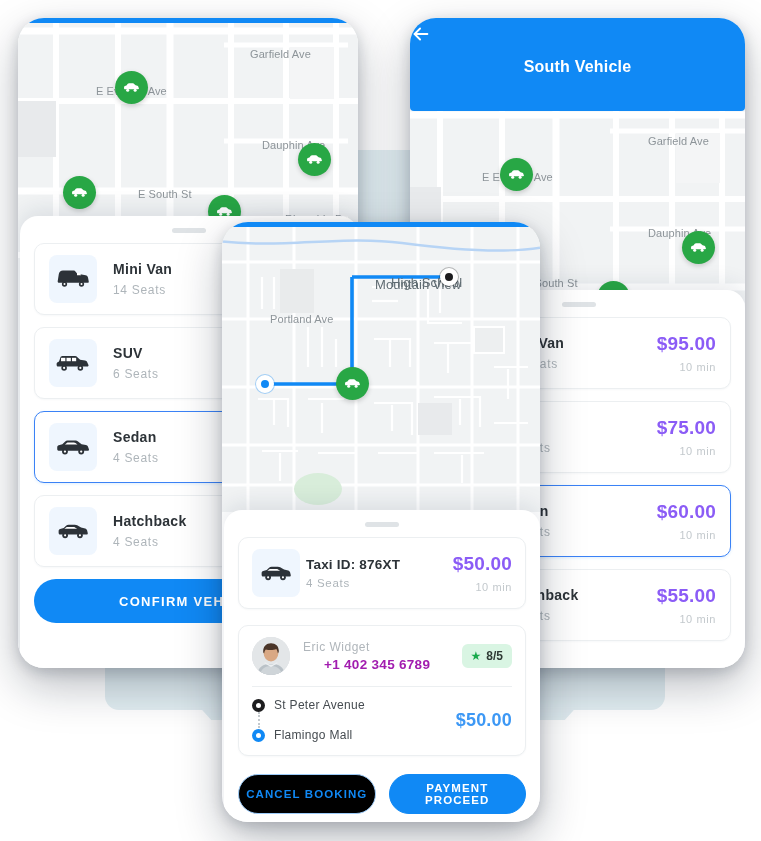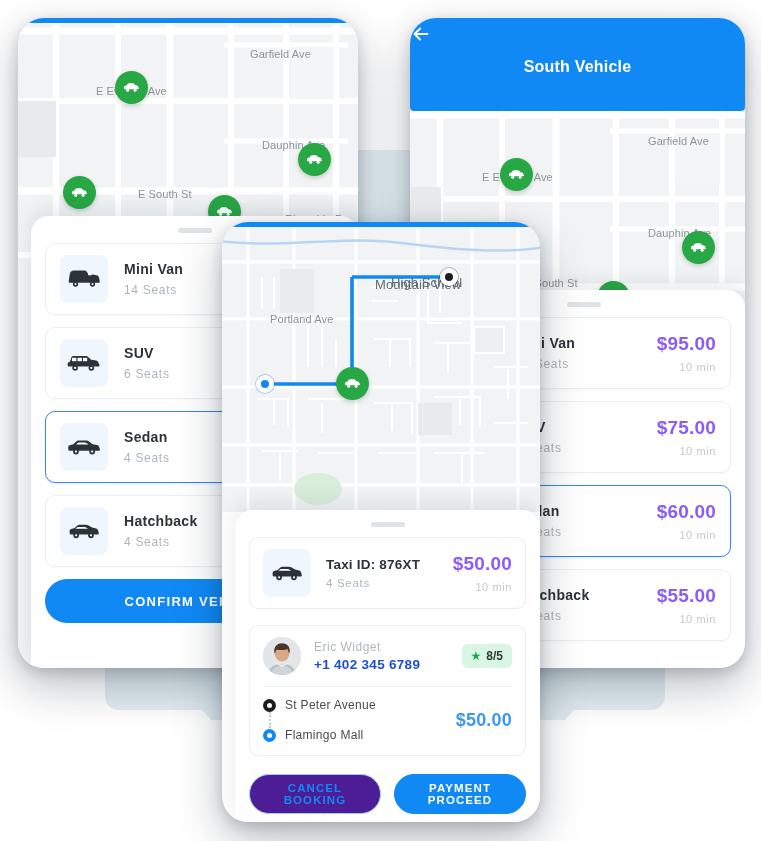--- a/index.html
+++ b/index.html
@@ -68,21 +68,21 @@
     display:flex;align-items:center;border-radius:0 0 4px 4px;
   }
   .appbar .back{margin-left:16px;width:28px;height:28px;display:flex;align-items:center;justify-content:center;cursor:pointer;}
   .appbar .title{
     position:absolute;left:0;right:0;text-align:center;color:#fff;
     font-size:16px;font-weight:700;letter-spacing:.2px;
   }
 
   
   .sheet{
-    position:absolute;left:13px;right:0;bottom:0;background:#fff;
+    position:absolute;left:2px;right:0;bottom:0;background:#fff;
     border-radius:18px 18px 0 0;
     box-shadow:0 -6px 22px rgba(20,40,70,.10);
   }
   .grabber{width:34px;height:5px;border-radius:3px;background:#dfe3e6;margin:12px auto 10px;}
 
   .veh-list{padding:0 14px;}
   .veh-row{
     display:flex;align-items:center;background:#fff;border:1px solid #eceff1;
     border-radius:10px;padding:11px 14px;margin-bottom:12px;box-sizing:border-box;
     box-shadow:0 1px 2px rgba(30,50,80,.035);
@@ -105,33 +105,33 @@
     font-size:13px;font-weight:700;letter-spacing:1.3px;text-align:center;cursor:pointer;
     font-family:inherit;
   }
 
   
   .card{
     border:1px solid #eceff1;border-radius:10px;background:#fff;
     box-shadow:0 1px 2px rgba(30,50,80,.035);
   }
   .taxi-card{display:flex;align-items:center;padding:11px 13px;margin:0 14px;}
-  .taxi-txt{margin-left:15px;flex:1 1 auto;}
+  .taxi-txt{margin-left:6px;flex:1 1 auto;}
   .taxi-name{font-size:13.5px;font-weight:700;color:#2d3338;letter-spacing:.2px;}
   .taxi-seats{font-size:11.5px;color:#aeb5ba;letter-spacing:.7px;margin-top:5px;}
 
   .driver-card{margin:16px 14px 0;padding:0;}
   .driver-top{display:flex;align-items:center;padding:11px 13px 11px;}
   .avatar{
     width:38px;height:38px;border-radius:50%;flex:0 0 38px;overflow:hidden;
     background:#d9dde0;position:relative;
   }
   .driver-info{margin-left:13px;flex:1 1 auto;}
   .driver-name{font-size:12px;color:#b0b6bb;letter-spacing:.5px;}
-  .driver-phone{font-size:13.5px;font-weight:700;color:#1d4ed8;letter-spacing:.3px;margin-top:3px;}
+  .driver-phone{font-size:13.5px;font-weight:700;color:#a21caf;letter-spacing:.3px;margin-top:3px;margin-left:21px;}
   .rating{
     background:#d9f5e3;color:#2f3a35;border-radius:6px;padding:5px 9px;
     font-size:12px;font-weight:700;display:flex;align-items:center;gap:5px;
   }
   .rating .star{color:#18a94b;font-size:12px;line-height:1;}
   .divider{height:1px;background:#eceff1;margin:0 13px;}
   .trip{display:flex;align-items:center;padding:11px 13px 13px;position:relative;}
   .trip-pts{flex:1 1 auto;}
   .tp{display:flex;align-items:center;gap:9px;}
   .tp-label{font-size:12px;color:#454b50;letter-spacing:.3px;}
@@ -143,21 +143,21 @@
   .tp-dot.dest::after{content:"";width:5px;height:5px;border-radius:50%;background:#fff;}
   .tp-link{width:13px;display:flex;justify-content:center;height:16px;}
   .tp-link span{border-left:2px dotted #c3c9cd;height:16px;display:block;}
   .trip-fare{font-size:18px;font-weight:700;color:#3d98f5;letter-spacing:.2px;}
 
   .actions{display:flex;gap:13px;padding:18px 14px 22px;}
   .btn{
     flex:1 1 0;height:40px;border-radius:21px;font-size:11.5px;font-weight:700;
     letter-spacing:1.1px;cursor:pointer;font-family:inherit;
   }
-  .btn-outline{background:#4c1d95;border:1px solid #9ccbf9;color:#1089f5;}
+  .btn-outline{background:#000000;border:1px solid #9ccbf9;color:#1089f5;}
   .btn-solid{background:#1089f5;border:1px solid #1089f5;color:#fff;}
 </style>
 </head>
 <body>
 
 <div class="stage">
 
   <div class="blob"></div>
   <div class="blob2"></div>
 

